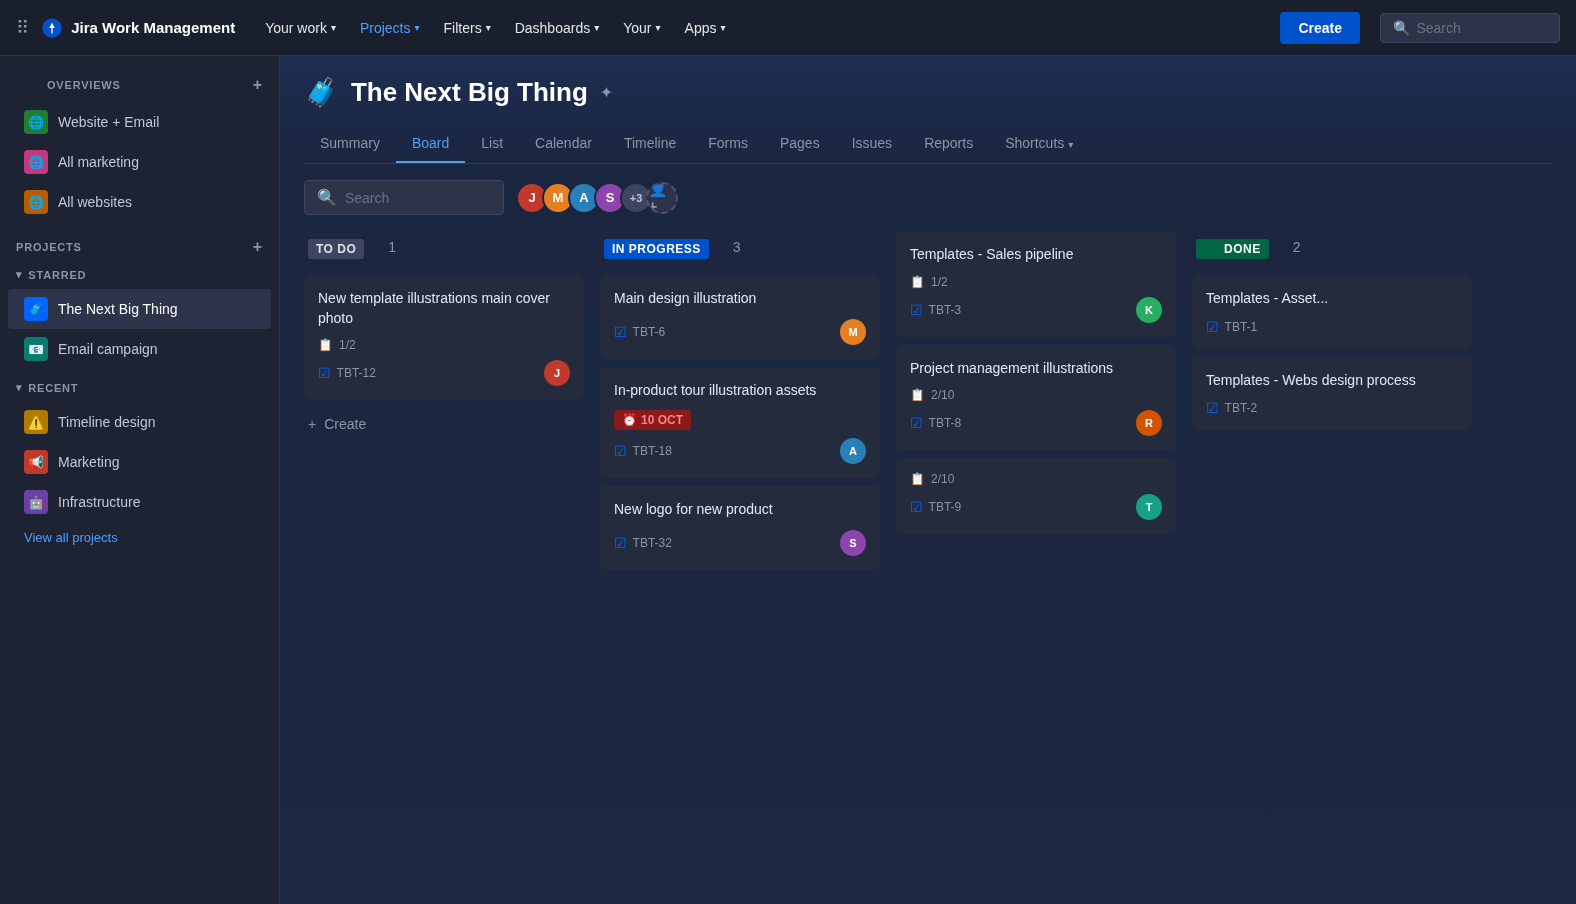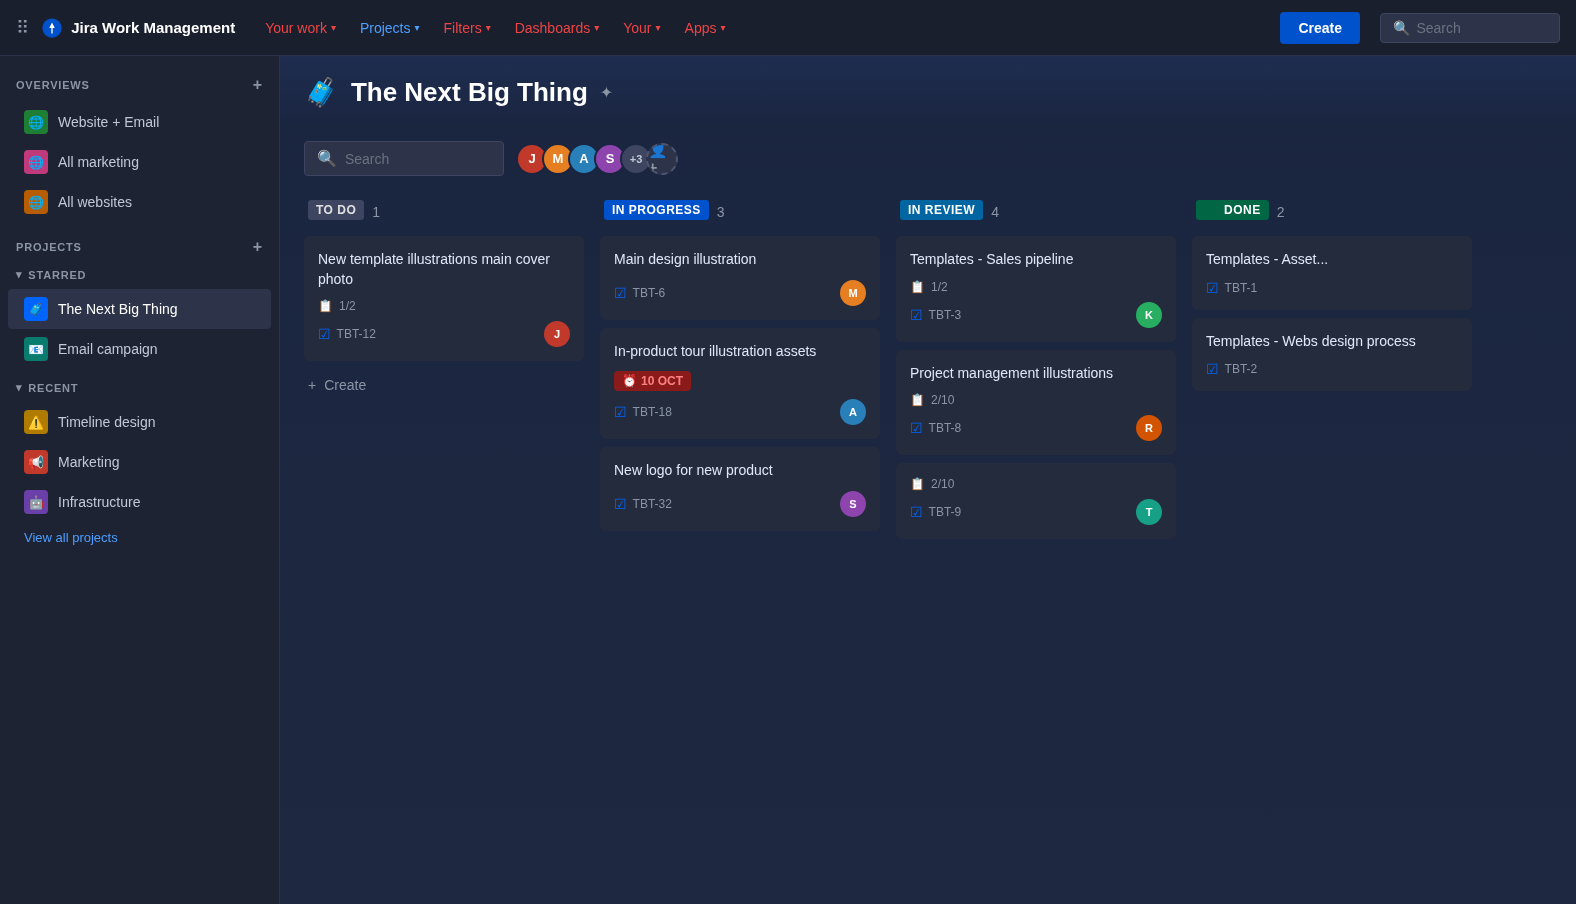--- a/index.html
+++ b/index.html
@@ -13,21 +13,21 @@
       align-items: center;
       padding: 0 16px;
       border-bottom: 1px solid #2d3348;
       gap: 8px;
     }
     .nav-grid-icon { color: #8b95a5; font-size: 18px; cursor: pointer; margin-right: 4px; }
     .nav-logo { display: flex; align-items: center; gap: 8px; color: #fff; font-size: 15px; font-weight: 600; margin-right: 12px; }
     .nav-logo svg { width: 22px; height: 22px; }
     .nav-items { display: flex; align-items: center; gap: 4px; flex: 1; }
     .nav-item {
-      color: #ef4444;
+      color: #e5e5e5;
       font-size: 14px;
       padding: 6px 10px;
       border-radius: 4px;
       cursor: pointer;
       display: flex; align-items: center; gap: 4px;
       white-space: nowrap;
     }
     .nav-item.active { color: #4c9fff; }
     .nav-item .chevron { font-size: 10px; }
     .create-btn {
@@ -68,21 +68,21 @@
       color: #8b95a5;
       font-size: 11px;
       font-weight: 700;
       text-transform: uppercase;
       letter-spacing: 0.8px;
       padding: 0 16px;
       margin-bottom: 8px;
       margin-top: 16px;
       display: flex; align-items: center; justify-content: space-between;
     }
-    .sidebar-section-title:first-child { margin-top: 0; }
+    .sidebar-section-title:first-child { margin-top: 0; margin-left: 31px; }
     .sidebar-plus { font-size: 16px; color: #8b95a5; cursor: pointer; }
     .sidebar-item {
       display: flex; align-items: center; gap: 10px;
       padding: 8px 16px;
       cursor: pointer;
       font-size: 14px;
       color: #c0c8d8;
       border-radius: 4px;
       margin: 0 8px;
     }
@@ -216,21 +216,21 @@
       gap: 16px;
     }
     .board-column {
       width: 280px;
       flex-shrink: 0;
       display: flex;
       flex-direction: column;
       gap: 8px;
     }
     .column-header {
-      display: flex; align-items: flex-end; gap: 8px;
+      display: flex; align-items: flex-start; gap: 24px;
       padding: 8px 4px;
     }
     .column-label {
       font-size: 12px;
       font-weight: 700;
       padding: 3px 8px;
       border-radius: 3px;
       text-transform: uppercase;
       letter-spacing: 0.5px;
     }
@@ -393,20 +393,35 @@
   </aside>
 
   <main class="content-area">
 
     <div class="project-header">
       <div class="project-title-row">
         <span class="project-emoji">🧳</span>
         <span class="project-title">The Next Big Thing</span>
         <span class="star-icon">✦</span>
       </div>
+      <div class="project-tabs">
+        <div class="tab">Summary</div>
+        <div class="tab active">Board</div>
+        <div class="tab">List</div>
+        <div class="tab">Calendar</div>
+        <div class="tab">Timeline</div>
+        <div class="tab">Forms</div>
+        <div class="tab">Pages</div>
+        <div class="tab">Issues</div>
+        <div class="tab">Reports</div>
+        <div class="tab">
+          <span>Shortcuts</span>
+          <span style="font-size:10px">▾</span>
+        </div>
+      </div>
     </div>
 
     <div class="board-toolbar">
       <div class="search-input-box">
         <span style="color:#8b95a5">🔍</span>
         <input type="text" placeholder="Search" style="">
       </div>
       <div class="avatars">
         <div class="avatar av1">J</div>
         <div class="avatar av2">M</div>
@@ -479,24 +494,20 @@
             <div class="card-id-row">
               <span class="check-icon">☑</span>
               <span class="ticket-id">TBT-32</span>
             </div>
             <div class="card-avatar av4">S</div>
           </div>
         </div>
       </div>
 
       <div class="board-column">
-        <div class="column-header">
-          <span class="column-label label-review">IN REVIEW</span>
-          <span class="column-count">4</span>
-        </div>
         <div class="card">
           <div class="card-title">Templates - Sales pipeline</div>
           <div class="subtask-row">
             <span>📋</span>
             <span>1/2</span>
           </div>
           <div class="card-meta">
             <div class="card-id-row">
               <span class="check-icon">☑</span>
               <span class="ticket-id">TBT-3</span>

